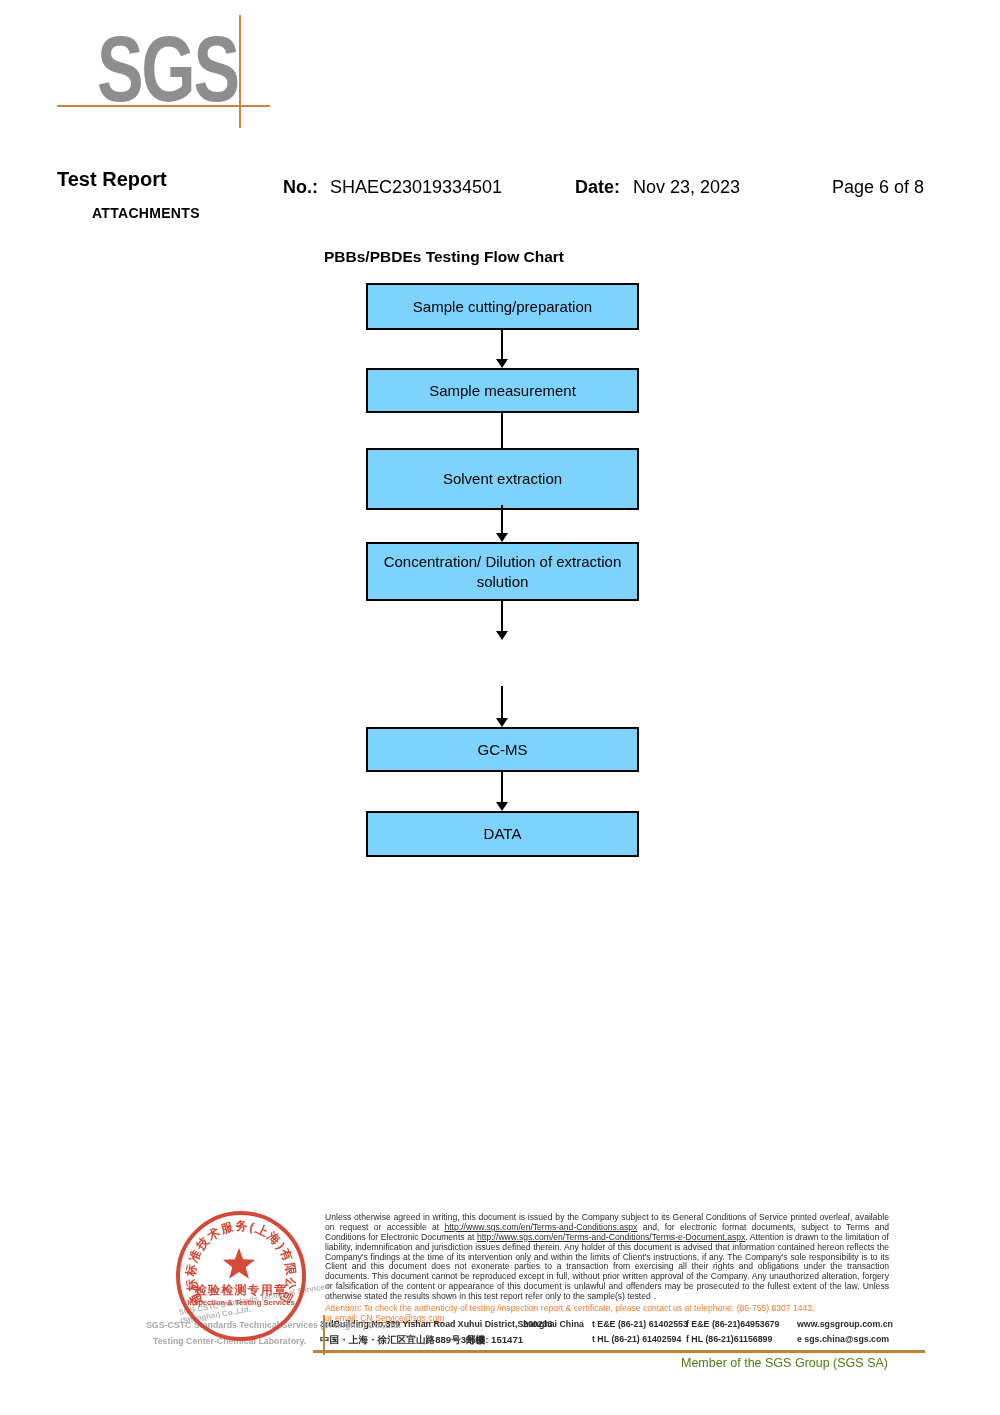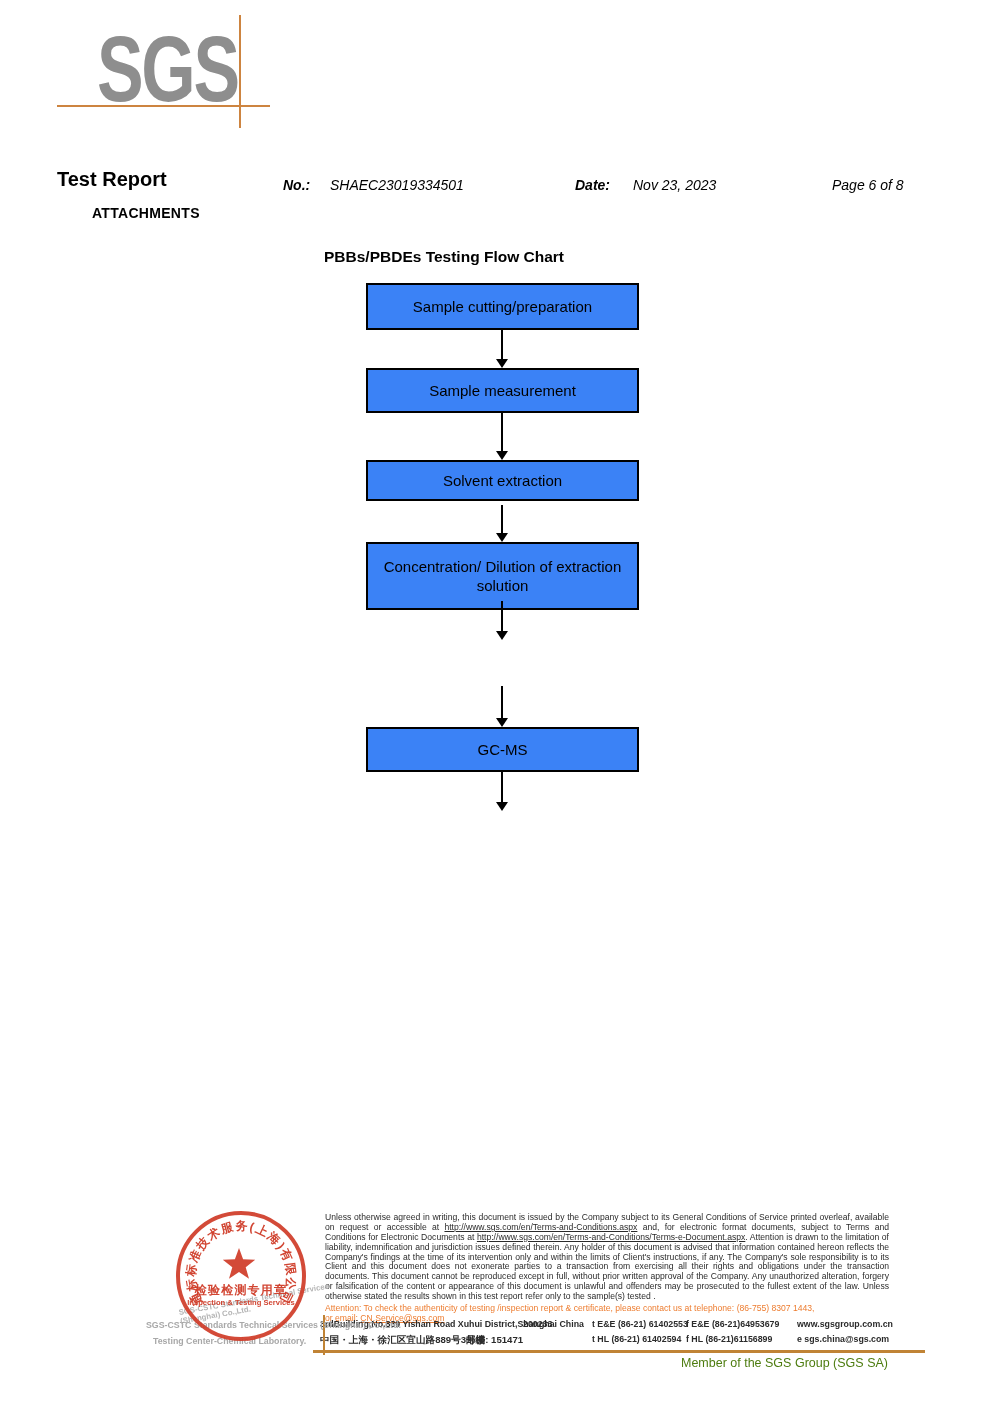--- a/index.html
+++ b/index.html
@@ -19,37 +19,37 @@
     font-size:92px; font-weight:bold; line-height:1;
     color:#8e8e8e; letter-spacing:-3px;
     transform:scale(0.76,1); transform-origin:left top;
   }
   .logo-hline { position:absolute; left:57px; top:105px; width:213px; height:2px; background:#cd8440; }
   .logo-vline { position:absolute; left:239px; top:15px; width:2px; height:113px; background:#cd8440; }
 
   
   .report-title { left:57px; top:148px; font-size:20px; font-weight:bold; }
   .attachments  { left:92px; top:185px; font-size:14px; font-weight:bold; letter-spacing:.3px; }
-  .hdr { font-size:14px; top:157px; white-space:nowrap;font-style:italic; }
+  .hdr { font-size:18px; top:157px; white-space:nowrap; }
   .no-label   { left:283px; font-weight:bold; }
   .no-value   { left:330px; }
   .date-label { left:575px; font-weight:bold; }
   .date-value { left:633px; }
   .page-info  { left:832px; }
 
   
   .chart-title { left:0; top:228px; width:888px; text-align:center; font-size:15.5px; font-weight:bold; }
   .fbox {
     position:absolute; left:366px; width:273px;
-    border:2px solid #000; background:#3b82f6;
+    border:2px solid #000; background:#7dd3fc;
     display:flex; align-items:center; justify-content:center;
     text-align:center; font-size:15px; line-height:1.3; padding:0 14px;
   }
-  .fb1{top:283px;height:47px} .fb2{top:368px;height:45px} .fb3{top:460px;height:41px}
-  .fb4{top:542px;height:68px} .fb5{top:640px;height:46px} .fb6{top:727px;height:45px}
+  .fb1{top:283px;height:47px} .fb2{top:368px;height:45px} .fb3{top:448px;height:62px}
+  .fb4{top:542px;height:59px} .fb5{top:640px;height:46px} .fb6{top:727px;height:45px}
   .fb7{top:811px;height:46px}
   .conn { position:absolute; left:501px; width:2px; background:#000; }
   .conn::after {
     content:""; position:absolute; left:-5px; bottom:-8px;
     border-left:6px solid transparent; border-right:6px solid transparent;
     border-top:9px solid #000;
   }
   .c1{top:330px;height:30px} .c2{top:413px;height:39px} .c3{top:505px;height:29px}
   .c4{top:601px;height:31px} .c5{top:686px;height:33px} .c6{top:772px;height:31px}
 
@@ -115,20 +115,21 @@
   <div class="conn c1"></div>
   <div class="fbox fb2">Sample measurement</div>
   <div class="conn c2"></div>
   <div class="fbox fb3">Solvent extraction</div>
   <div class="conn c3"></div>
   <div class="fbox fb4">Concentration/ Dilution of extraction solution</div>
   <div class="conn c4"></div>
   <div class="conn c5"></div>
   <div class="fbox fb6">GC-MS</div>
   <div class="conn c6"></div>
+  <div class="fbox fb7">DATA</div>
 
   <div class="company-line cl1">SGS-CSTC Standards Technical Services (Shanghai) Co.,Ltd.</div>
   <div class="company-line cl2">Testing Center-Chemical Laboratory.</div>
   <div class="company-diag">SGS-CSTC Standards Technical Services (Shanghai) Co.,Ltd.</div>
 
   <svg class="stamp" viewBox="0 0 140 140">
     <circle cx="70" cy="70" r="63" fill="none" stroke="#cf3b27" stroke-width="4" opacity="0.92"></circle>
     <path id="sealArc" d="M 30.2,93 A 46,46 0 1 1 109.8,93" fill="none"></path>
     <text font-size="12" font-weight="bold" fill="#cf3b27" letter-spacing="1.5" opacity="0.95" font-family="'Liberation Sans',sans-serif">
       <textPath href="#sealArc" startOffset="50%" text-anchor="middle">通标标准技术服务(上海)有限公司</textPath>

